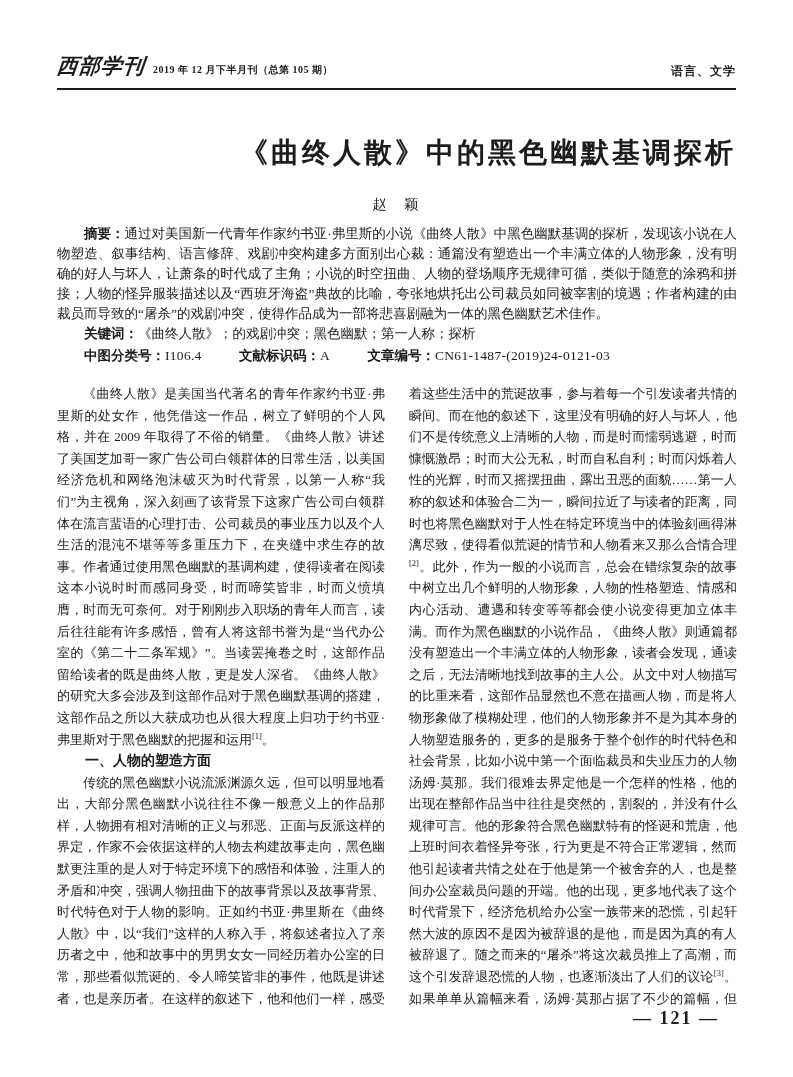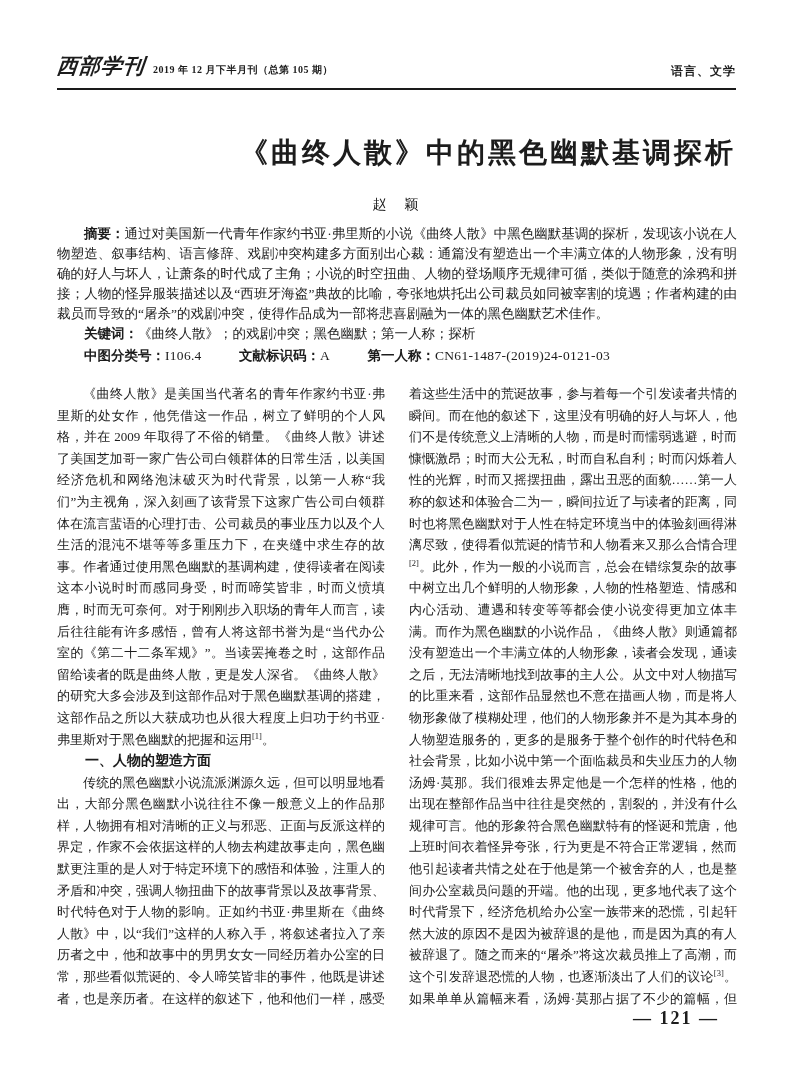--- a/index.html
+++ b/index.html
@@ -86,21 +86,21 @@
 
   <h1 class="title">《曲终人散》中的黑色幽默基调探析</h1>
   <div class="author">赵　颖</div>
 
   <div class="meta">
     <p class="abstract"><span class="lbl">摘要：</span><span>通过对美国新一代青年作家约书亚·弗里斯的小说《曲终人散》中黑色幽默基调的探析，发现该小说在人物塑造、叙事结构、语言修辞、戏剧冲突构建多方面别出心裁：通篇没有塑造出一个丰满立体的人物形象，没有明确的好人与坏人，让萧条的时代成了主角；小说的时空扭曲、人物的登场顺序无规律可循，类似于随意的涂鸦和拼接；人物的怪异服装描述以及“西班牙海盗”典故的比喻，夸张地烘托出公司裁员如同被宰割的境遇；作者构建的由裁员而导致的“屠杀”的戏剧冲突，使得作品成为一部将悲喜剧融为一体的黑色幽默艺术佳作。</span></p>
     <p class="keywords"><span class="lbl">关键词：</span><span>《曲终人散》；的戏剧冲突；黑色幽默；第一人称；探析</span></p>
     <p class="codes">
       <span class="pair"><span class="lbl">中图分类号：</span><span class="val">I106.4</span></span>
       <span class="pair"><span class="lbl">文献标识码：</span><span class="val">A</span></span>
-      <span class="pair"><span class="lbl">第一人称：</span><span class="val">CN61-1487-(2019)24-0121-03</span></span>
+      <span class="pair"><span class="lbl">文章编号：</span><span class="val">CN61-1487-(2019)24-0121-03</span></span>
     </p>
   </div>
 
   <div class="body-cols">
     <p class="para"><span>《曲终人散》是美国当代著名的青年作家约书亚·弗里斯的处女作，他凭借这一作品，树立了鲜明的个人风格，并在 2009 年取得了不俗的销量。《曲终人散》讲述了美国芝加哥一家广告公司白领群体的日常生活，以美国经济危机和网络泡沫破灭为时代背景，以第一人称“我们”为主视角，深入刻画了该背景下这家广告公司白领群体在流言蜚语的心理打击、公司裁员的事业压力以及个人生活的混沌不堪等等多重压力下，在夹缝中求生存的故事。作者通过使用黑色幽默的基调构建，使得读者在阅读这本小说时时而感同身受，时而啼笑皆非，时而义愤填膺，时而无可奈何。对于刚刚步入职场的青年人而言，读后往往能有许多感悟，曾有人将这部书誉为是“当代办公室的《第二十二条军规》”。当读罢掩卷之时，这部作品留给读者的既是曲终人散，更是发人深省。《曲终人散》的研究大多会涉及到这部作品对于黑色幽默基调的搭建，这部作品之所以大获成功也从很大程度上归功于约书亚·弗里斯对于黑色幽默的把握和运用</span><sup>[1]</sup><span>。</span></p>
     <h2>一、人物的塑造方面</h2>
     <p class="para"><span>传统的黑色幽默小说流派渊源久远，但可以明显地看出，大部分黑色幽默小说往往不像一般意义上的作品那样，人物拥有相对清晰的正义与邪恶、正面与反派这样的界定，作家不会依据这样的人物去构建故事走向，黑色幽默更注重的是人对于特定环境下的感悟和体验，注重人的矛盾和冲突，强调人物扭曲下的故事背景以及故事背景、时代特色对于人物的影响。正如约书亚·弗里斯在《曲终人散》中，以“我们”这样的人称入手，将叙述者拉入了亲历者之中，他和故事中的男男女女一同经历着办公室的日常，那些看似荒诞的、令人啼笑皆非的事件，他既是讲述者，也是亲历者。在这样的叙述下，他和他们一样，感受着这些生活中的荒诞故事，参与着每一个引发读者共情的瞬间。而在他的叙述下，这里没有明确的好人与坏人，他们不是传统意义上清晰的人物，而是时而懦弱逃避，时而慷慨激昂；时而大公无私，时而自私自利；时而闪烁着人性的光辉，时而又摇摆扭曲，露出丑恶的面貌……第一人称的叙述和体验合二为一，瞬间拉近了与读者的距离，同时也将黑色幽默对于人性在特定环境当中的体验刻画得淋漓尽致，使得看似荒诞的情节和人物看来又那么合情合理</span><sup>[2]</sup><span>。此外，作为一般的小说而言，总会在错综复杂的故事中树立出几个鲜明的人物形象，人物的性格塑造、情感和内心活动、遭遇和转变等等都会使小说变得更加立体丰满。而作为黑色幽默的小说作品，《曲终人散》则通篇都没有塑造出一个丰满立体的人物形象，读者会发现，通读之后，无法清晰地找到故事的主人公。从文中对人物描写的比重来看，这部作品显然也不意在描画人物，而是将人物形象做了模糊处理，他们的人物形象并不是为其本身的人物塑造服务的，更多的是服务于整个创作的时代特色和社会背景，比如小说中第一个面临裁员和失业压力的人物汤姆·莫那。我们很难去界定他是一个怎样的性格，他的出现在整部作品当中往往是突然的，割裂的，并没有什么规律可言。他的形象符合黑色幽默特有的怪诞和荒唐，他上班时间衣着怪异夸张，行为更是不符合正常逻辑，然而他引起读者共情之处在于他是第一个被舍弃的人，也是整间办公室裁员问题的开端。他的出现，更多地代表了这个时代背景下，经济危机给办公室一族带来的恐慌，引起轩然大波的原因不是因为被辞退的是他，而是因为真的有人被辞退了。随之而来的“屠杀”将这次裁员推上了高潮，而这个引发辞退恐慌的人物，也逐渐淡出了人们的议论</span><sup>[3]</sup><span>。如果单单从篇幅来看，汤姆·莫那占据了不少的篇幅，但从实质来看，却与我们通常认知的主要人物有着质的区别，而</span></p>
   </div>
 
   <div class="pageno">— 121 —</div>

